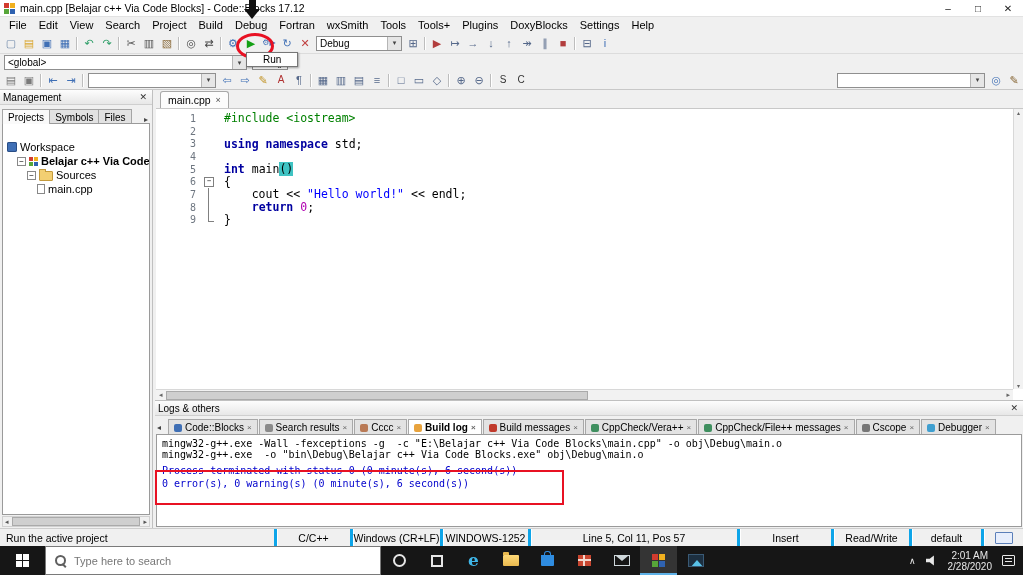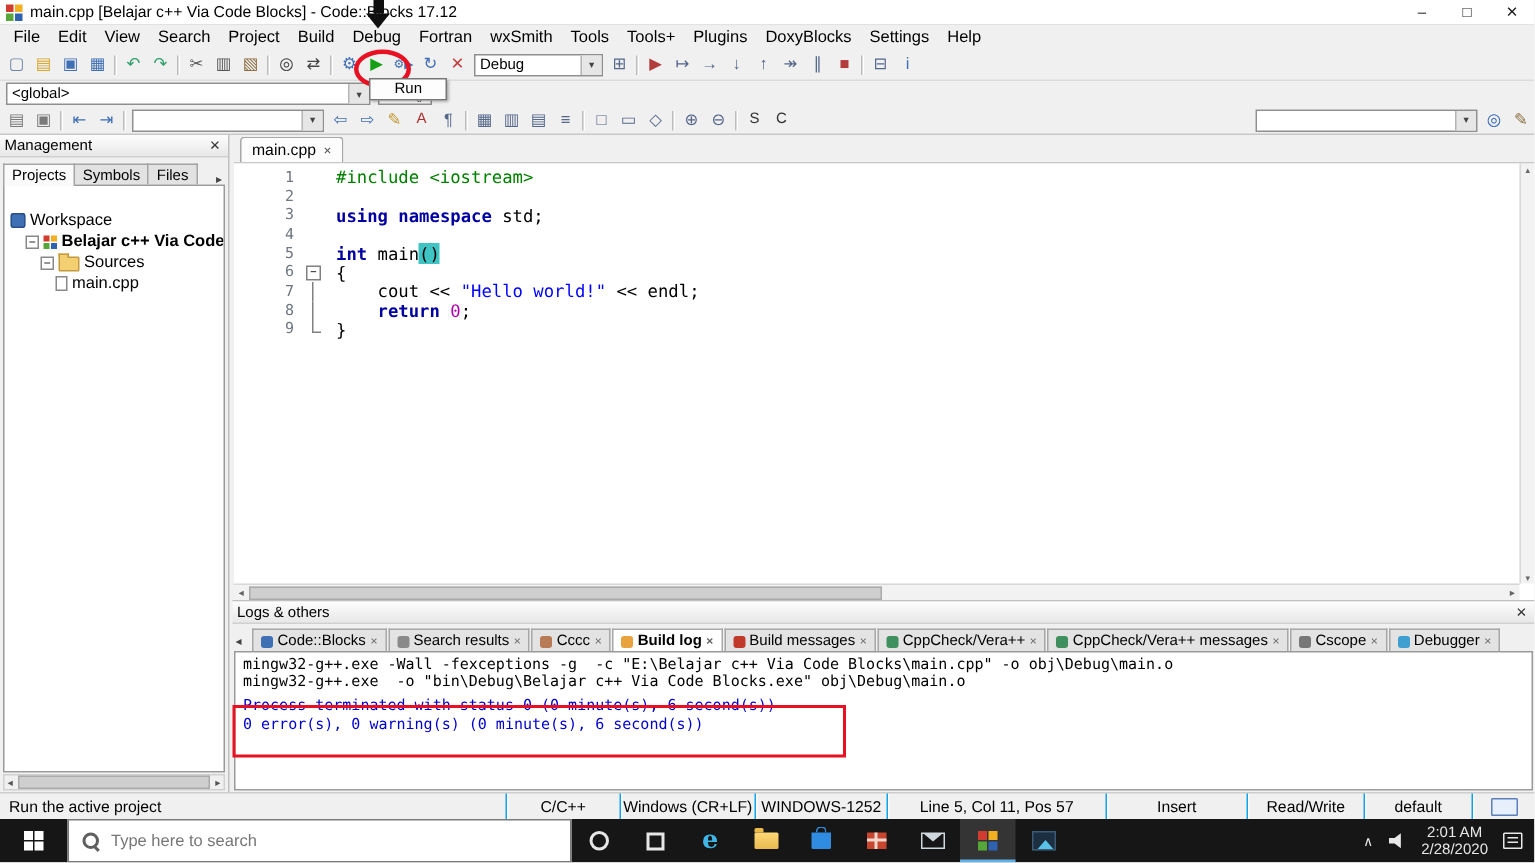--- a/index.html
+++ b/index.html
@@ -98,21 +98,21 @@
   .ltab.active{background:#fff;font-weight:bold}
   .ltab-ico{width:8px;height:8px;border-radius:2px;flex:0 0 auto}
   .ltab-x{font-size:8px;color:#666}
   .logs-content{position:absolute;left:1px;right:1px;top:33px;bottom:1px;background:#fff;border:1px solid #9a9a9a;padding:3px 5px;font-family:"DejaVu Sans Mono",monospace;font-size:10px;overflow:hidden;box-sizing:border-box}
   .log-line{white-space:pre;line-height:11px;color:#000}
   .log-line.blue{color:#0000cc;line-height:12.5px}
 
   
   .statusbar{position:absolute;left:0;top:528px;width:100%;height:18px;background:#f0f0f0;border-top:1px solid #cdcdcd;display:flex;align-items:center;font-size:10.5px;box-sizing:border-box}
   .sb-hint{flex:1;padding:0 6px;white-space:nowrap;overflow:hidden}
-  .sb-cell{height:100%;display:flex;align-items:center;justify-content:center;border-left:1px solid #0ea5e9;box-shadow:inset 1px 0 0 #fff;white-space:nowrap;overflow:hidden;box-sizing:border-box;flex:0 0 auto}
+  .sb-cell{height:100%;display:flex;align-items:center;justify-content:center;border-left:3px solid #0ea5e9;box-shadow:inset 1px 0 0 #fff;white-space:nowrap;overflow:hidden;box-sizing:border-box;flex:0 0 auto}
   .sb-kbdcell{width:42px}
   .kbd-ico{width:16px;height:10px;background:#e7eefc;border:1px solid #5b7fb9;border-radius:1px}
 
   
   .taskbar{position:absolute;left:0;top:546px;width:100%;height:29px;background:#161616;display:flex;align-items:stretch;z-index:10}
   .start{width:45px;display:flex;align-items:center;justify-content:center}
   .winlogo{display:grid;grid-template-columns:6px 6px;grid-auto-rows:6px;gap:1px}
   .winlogo i{background:#fdfdfd;display:block}
   .tsearch{width:336px;background:#fff;border:1px solid #7a7a7a;display:flex;align-items:center;gap:8px;padding:0 9px;box-sizing:border-box;color:#767676;font-size:11px}
   .mag{width:7px;height:7px;border:2px solid #5f5f5f;border-radius:50%;position:relative;flex:0 0 auto}
@@ -507,21 +507,21 @@
           <span>Build messages</span>
           <span class="ltab-x">×</span>
         </span>
         <span class="ltab">
           <span class="ltab-ico" style="background: rgb(63, 143, 95);"></span>
           <span>CppCheck/Vera++</span>
           <span class="ltab-x">×</span>
         </span>
         <span class="ltab">
           <span class="ltab-ico" style="background: rgb(63, 143, 95);"></span>
-          <span>CppCheck/Vera++ messages</span>
+          <span>CppCheck/File++ messages</span>
           <span class="ltab-x">×</span>
         </span>
         <span class="ltab">
           <span class="ltab-ico" style="background: rgb(119, 119, 119);"></span>
           <span>Cscope</span>
           <span class="ltab-x">×</span>
         </span>
         <span class="ltab">
           <span class="ltab-ico" style="background: rgb(63, 159, 208);"></span>
           <span>Debugger</span>
@@ -535,21 +535,21 @@
         <div class="log-line blue">0 error(s), 0 warning(s) (0 minute(s), 6 second(s))</div>
       </div>
   </div>
 
   <div class="statusbar">
     <span class="sb-hint">Run the active project</span>
     <span id="sb-cells" style="display:flex;height:100%">
         <span class="sb-cell" style="width: 76px;">C/C++</span>
         <span class="sb-cell" style="width: 90px;">Windows (CR+LF)</span>
         <span class="sb-cell" style="width: 88px;">WINDOWS-1252</span>
-        <span class="sb-cell" style="width: 146px;">Line 5, Col 11, Pos 57</span>
+        <span class="sb-cell" style="width: 209px;">Line 5, Col 11, Pos 57</span>
         <span class="sb-cell" style="width: 94px;">Insert</span>
         <span class="sb-cell" style="width: 78px;">Read/Write</span>
         <span class="sb-cell" style="width: 72px;">default</span>
       </span>
     <span class="sb-cell sb-kbdcell">
       <span class="kbd-ico"></span>
     </span>
   </div>
 
   <div class="taskbar">

